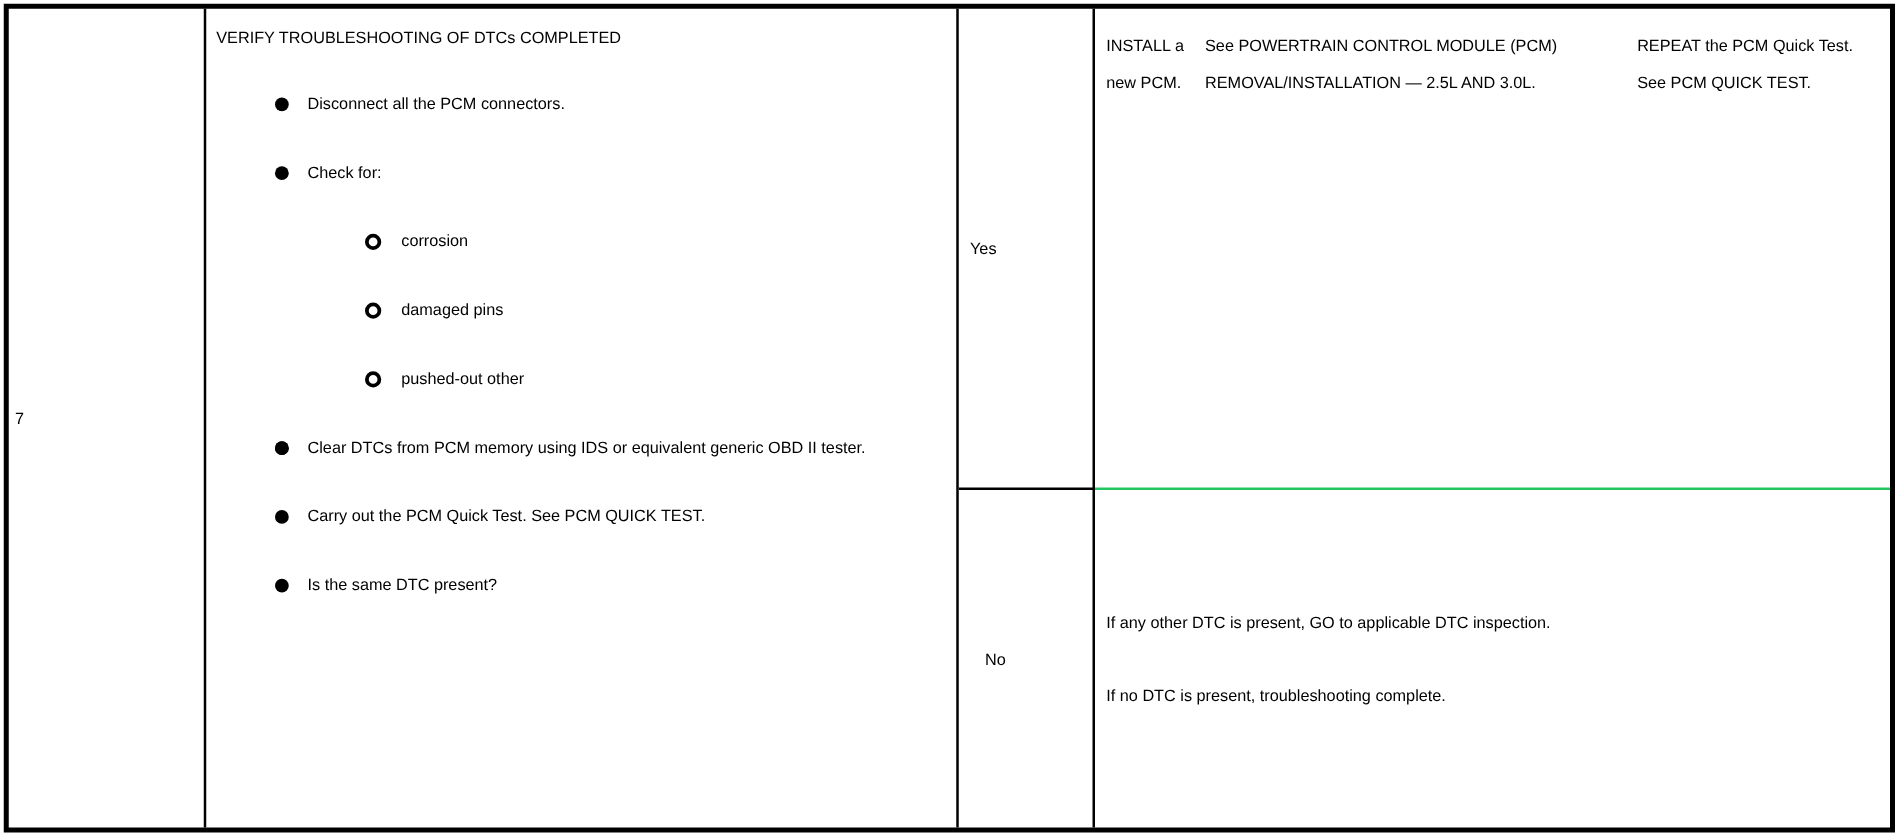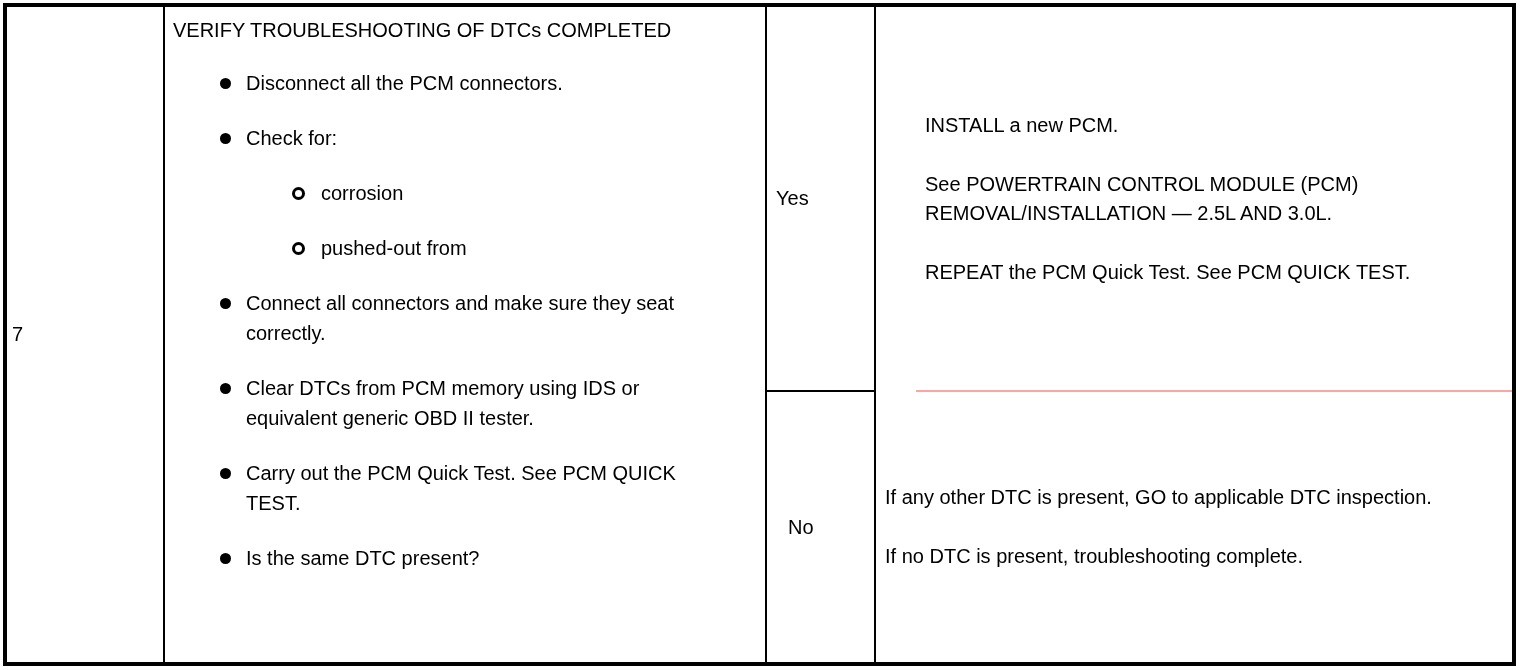--- a/index.html
+++ b/index.html
@@ -21,21 +21,21 @@
     box-sizing: border-box;
     border: 4px solid #000000;
     background: #ffffff;
     display: grid;
     grid-template-columns: 158px 602px 109px 1fr;
     grid-template-rows: 385px 1fr;
   }
   .cell {
     box-sizing: border-box;
     overflow: hidden;
-    font-size: 20px;
+    font-size: 13px;
   }
   .cell-step {
     grid-column: 1;
     grid-row: 1 / 3;
     border-right: 2px solid #000000;
     display: flex;
     align-items: center;
     padding-left: 5px;
   }
   .cell-procedure {
@@ -49,26 +49,25 @@
     grid-row: 1;
     border-right: 2px solid #000000;
     border-bottom: 2px solid #000000;
     display: flex;
     align-items: center;
     padding-left: 9px;
   }
   .cell-actions-yes {
     grid-column: 4;
     grid-row: 1;
-    border-bottom: 2px solid #fca5a5;
-    display: flex;
-    flex-direction: column;
+    border-bottom: 2px solid #22c55e;
+    display: flex;
+    flex-direction: row;
     justify-content: center;
     padding: 0 4px 0 9px;
-    margin-left: 40px;
   }
   .cell-answer-no {
     grid-column: 3;
     grid-row: 2;
     border-right: 2px solid #000000;
     display: flex;
     align-items: center;
     padding-left: 21px;
   }
   .cell-actions-no {
@@ -146,25 +145,28 @@
       <li class="bullet-item level-1">
         <span class="marker"></span>
         <span class="btext">Check for:</span>
       </li>
       <li class="bullet-item level-2">
         <span class="marker"></span>
         <span class="btext">corrosion</span>
       </li>
       <li class="bullet-item level-2">
         <span class="marker"></span>
-        <span class="btext">pushed-out from</span>
-      </li>
-      <li class="bullet-item level-1">
-        <span class="marker"></span>
-        <span class="btext">Connect all connectors and make sure they seat correctly.</span>
+        <span class="btext">damaged pins</span>
+      </li>
+      <li class="bullet-item level-2">
+        <span class="marker"></span>
+        <span class="btext">pushed-out other</span>
+      </li>
+      <li class="bullet-item level-1">
+        <span class="marker"></span>
       </li>
       <li class="bullet-item level-1">
         <span class="marker"></span>
         <span class="btext">Clear DTCs from PCM memory using IDS or equivalent generic OBD II tester.</span>
       </li>
       <li class="bullet-item level-1">
         <span class="marker"></span>
         <span class="btext">Carry out the PCM Quick Test. See PCM QUICK TEST.</span>
       </li>
       <li class="bullet-item level-1">

